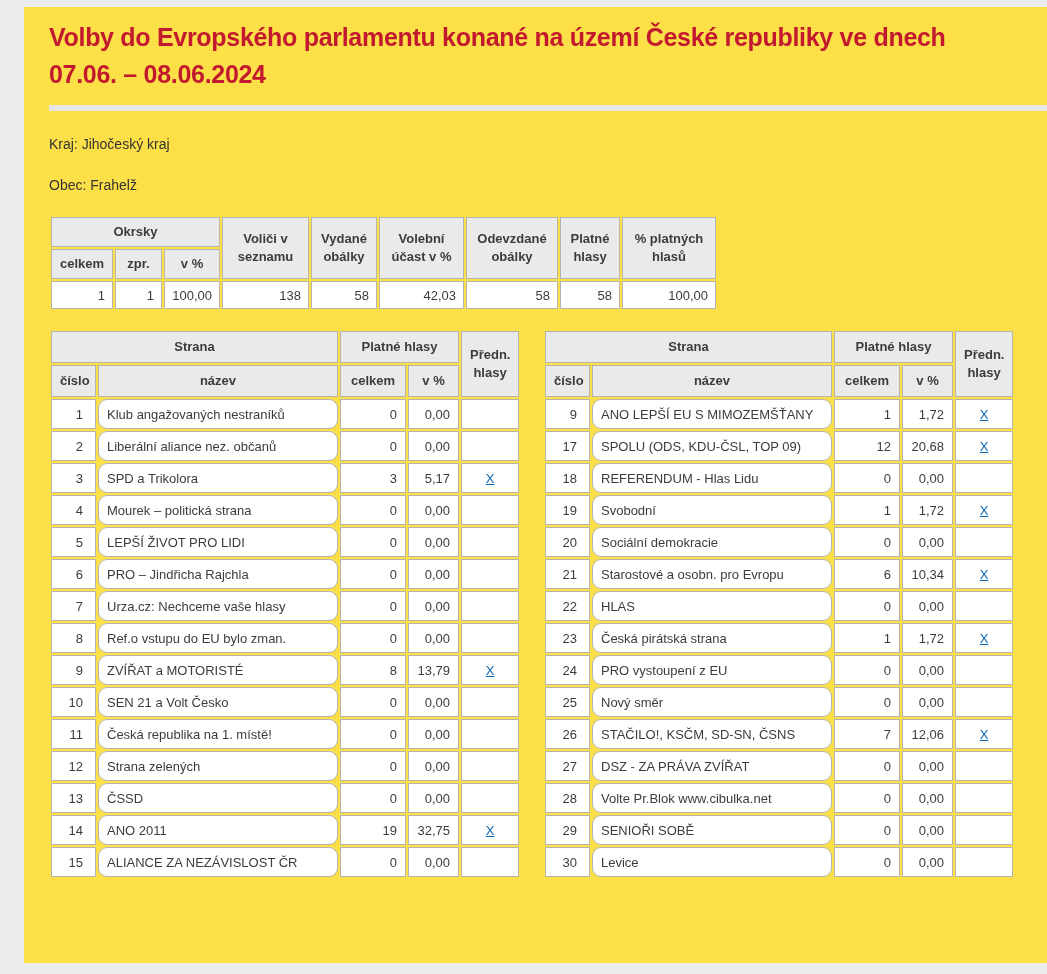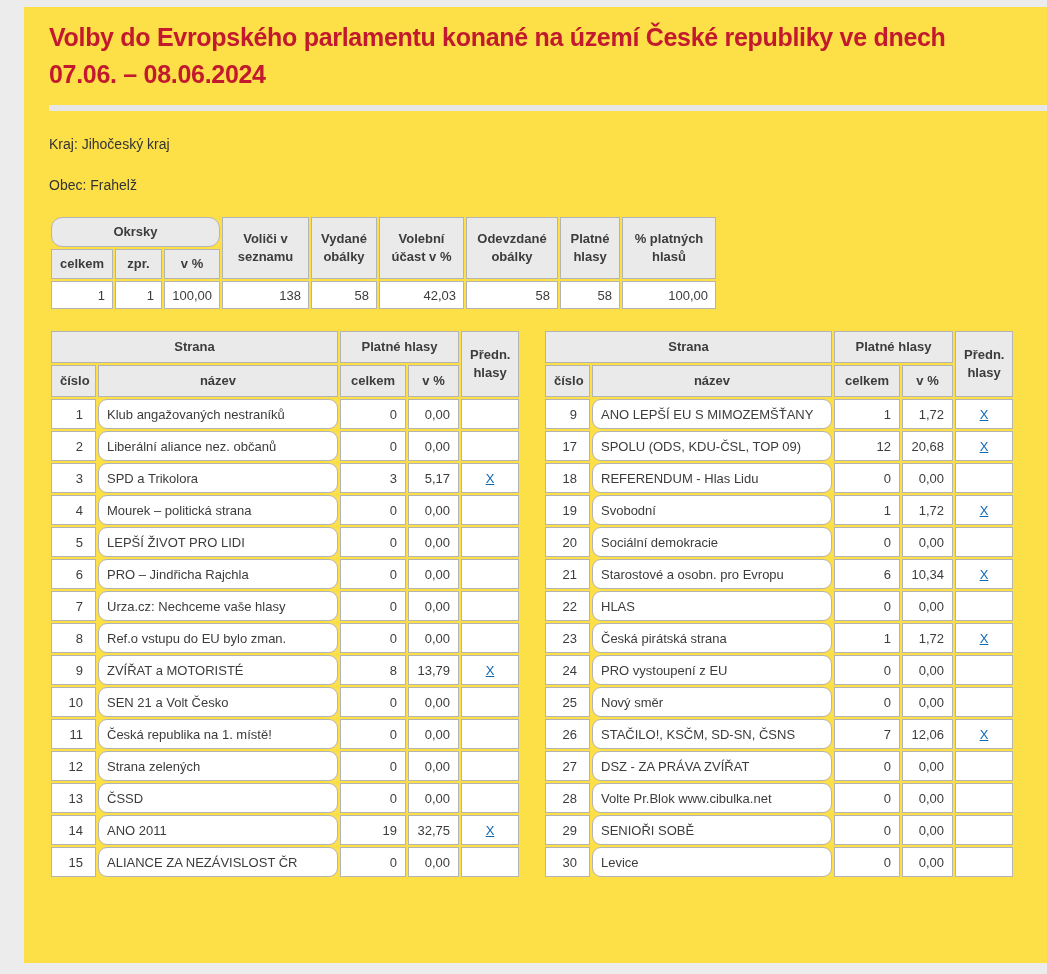--- a/index.html
+++ b/index.html
@@ -66,21 +66,21 @@
     font-weight: bold;
     text-align: center;
     vertical-align: middle;
     line-height: 1.35;
     padding: 3px 8px;
   }
   td { background: #ffffff; vertical-align: middle; }
 
   table.summary { width: 669px; margin-top: 22px; }
   table.summary th { height: 24px; padding: 2px 6px; }
-  table.summary th.grp { height: 24px; border-radius: 11px; }
+  table.summary th.grp { height: 24px; }
   table.summary td {
     height: 26px;
     text-align: right;
     padding: 0 7px;
   }
 
   .party-tables {
     margin-top: 18px;
     display: flex;
     gap: 22px;

